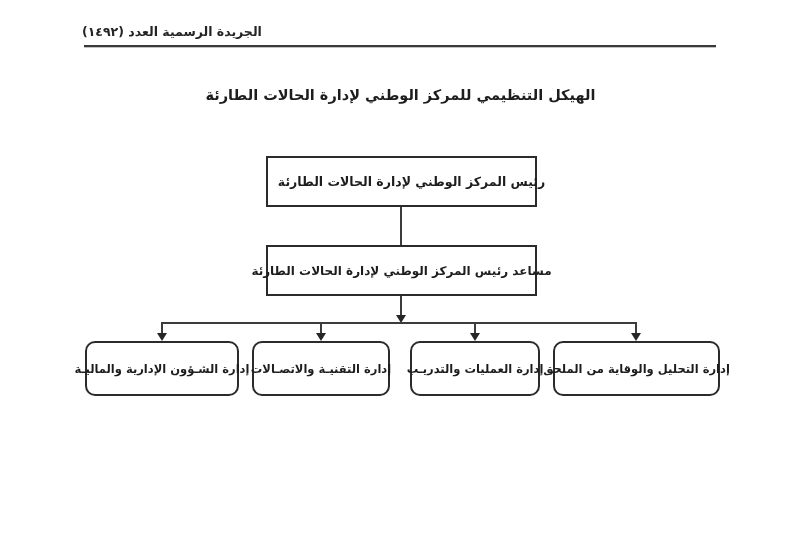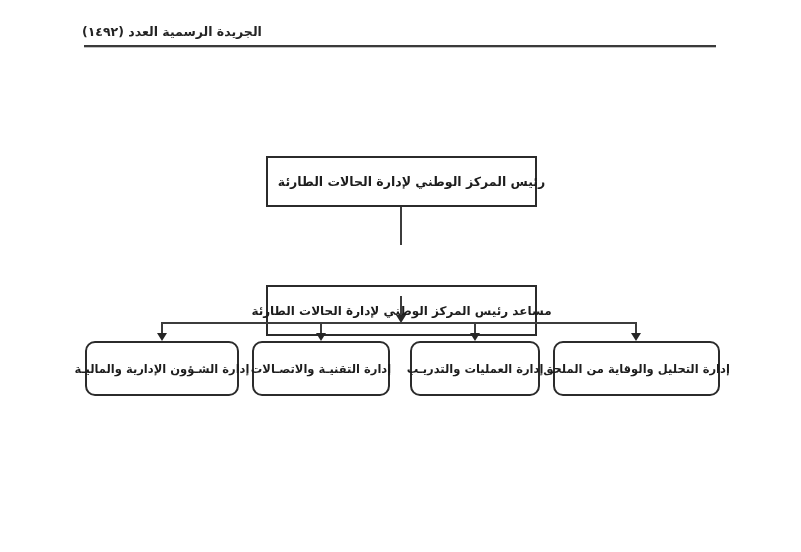--- a/index.html
+++ b/index.html
@@ -80,21 +80,20 @@
   .node-director {
     left: 266px; top: 156px;
     width: 271px; height: 51px;
     font-size: 12.5px;
     padding-left: 20px;
   }
   .node-assistant {
     left: 266px; top: 245px;
     width: 271px; height: 51px;
     font-size: 12px;
-    margin-top: 40px;
   }
   .node-dept {
     top: 341px; height: 55px;
     font-size: 11.5px;
     border-radius: 10px;
   }
   
   .vline {
     position: absolute;
     width: 2px;
@@ -117,20 +116,21 @@
 </head>
 <body>
 
 <div class="page">
 
   <div>
     <span class="gazette-label">الجريدة الرسمية العدد (١٤٩٢)</span>
     <div class="header-rule"></div>
   </div>
 
+  <h2 class="chart-title">الهيكل التنظيمي للمركز الوطني لإدارة الحالات الطارئة</h2>
 
   <div>
 
     <div class="node node-director">رئيس المركز الوطني لإدارة الحالات الطارئة</div>
 
     <div class="vline" style="left:400px; top:207px; height:38px;"></div>
 
     <div class="node node-assistant">مساعد رئيس المركز الوطني لإدارة الحالات الطارئة</div>
 
     <div class="vline" style="left:400px; top:296px; height:19px;"></div>

